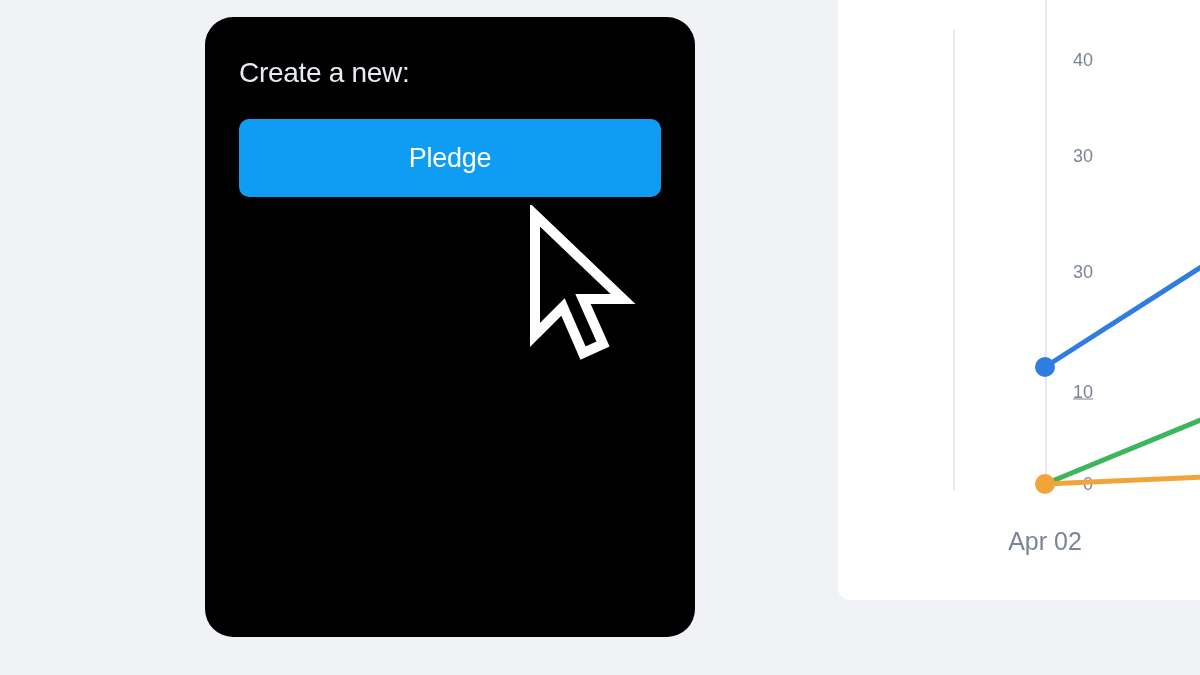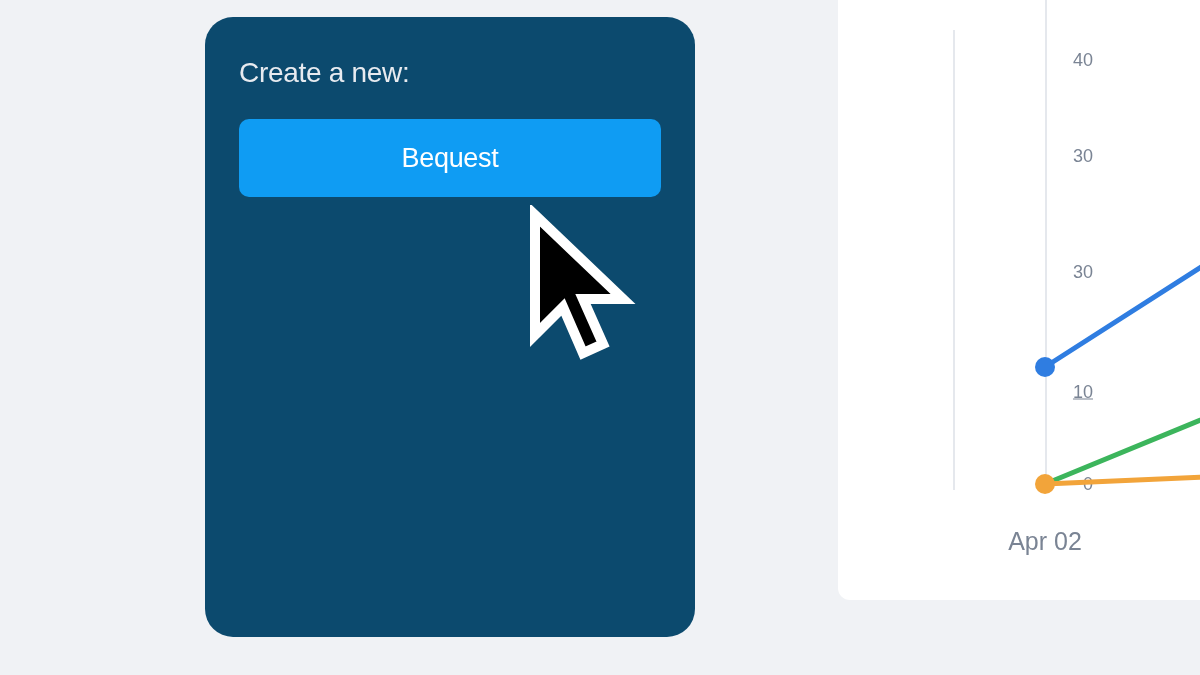--- a/index.html
+++ b/index.html
@@ -14,21 +14,21 @@
       height: 675px;
       overflow: hidden;
       position: relative;
     }
     .create-panel {
       position: absolute;
       left: 205px;
       top: 17px;
       width: 490px;
       height: 620px;
-      background-color: #0c4a6e;
+      background-color: #000000;
       border-radius: 28px;
       padding: 40px 34px 34px 34px;
     }
     .panel-title {
       color: #e8ebf0;
       font-size: 28px;
       font-weight: 400;
       margin-bottom: 30px;
       letter-spacing: -0.3px;
     }
@@ -99,21 +99,21 @@
       top: 205px;
       pointer-events: none;
     }
   </style>
 </head>
 <body>
 
 <div class="create-panel">
   <div class="panel-title">Create a new:</div>
   <div class="button-stack">
-    <button class="action-button">Bequest</button>
+    <button class="action-button">Pledge</button>
   </div>
 </div>
 
 <div class="chart-card">
   <div class="chart-area">
 
     <div class="gridline" style="left:207px; top:40px; width:2px; height:565px;"></div>
 
     <div class="gridline" style="left:115px; top:150px; width:2px; height:460px;"></div>
 

